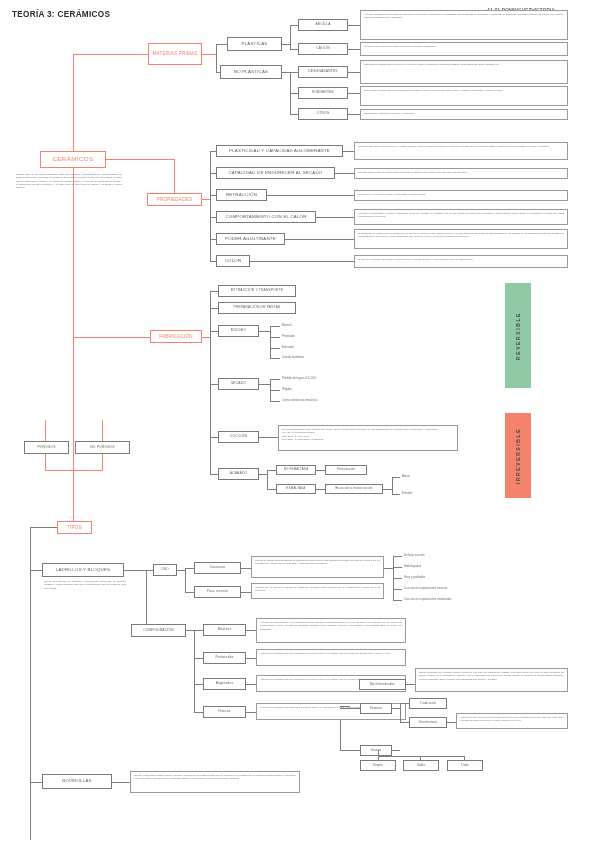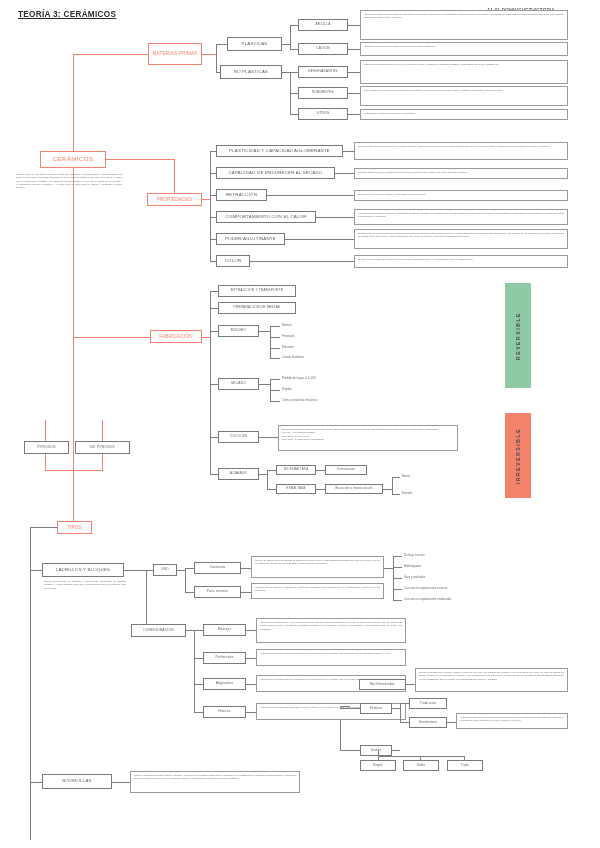--- a/index.html
+++ b/index.html
@@ -39,21 +39,21 @@
   .tag{display:flex;align-items:center;justify-content:center;}
   .tag span{transform:rotate(-90deg);white-space:nowrap;font-size:5px;
             letter-spacing:1.6px;color:#4a4a4a;font-weight:bold;}
 
   #title{font-size:8.2px;font-weight:bold;color:#2b2b2b;letter-spacing:.3px;}
   #author{font-size:4.6px;color:#2b2b2b;letter-spacing:.2px;}
 </style>
 </head>
 <body>
 
-<div class="abs" id="title" style="left:18px;top:10px;text-decoration:underline;">TEORÍA 3: CERÁMICOS</div>
+<div class="abs" id="title" style="left:12px;top:10px;">TEORÍA 3: CERÁMICOS</div>
 <div class="abs" id="author" style="left:487px;top:8px;">A1-01 DOMINGUEZVICTORIA</div>
 
 <div class="abs pink mid" style="left:148px;top:43px;width:54px;height:22px;">MATERIAS PRIMAS</div>
 
 <div class="abs lnp h" style="left:202px;top:54px;width:14px;"></div>
 <div class="abs ln v" style="left:216px;top:44px;height:28px;"></div>
 <div class="abs ln h" style="left:216px;top:44px;width:11px;"></div>
 <div class="abs ln h" style="left:216px;top:72px;width:11px;"></div>
 
 <div class="abs node md" style="left:227px;top:37px;width:55px;height:14px;">PLÁSTICAS</div>

